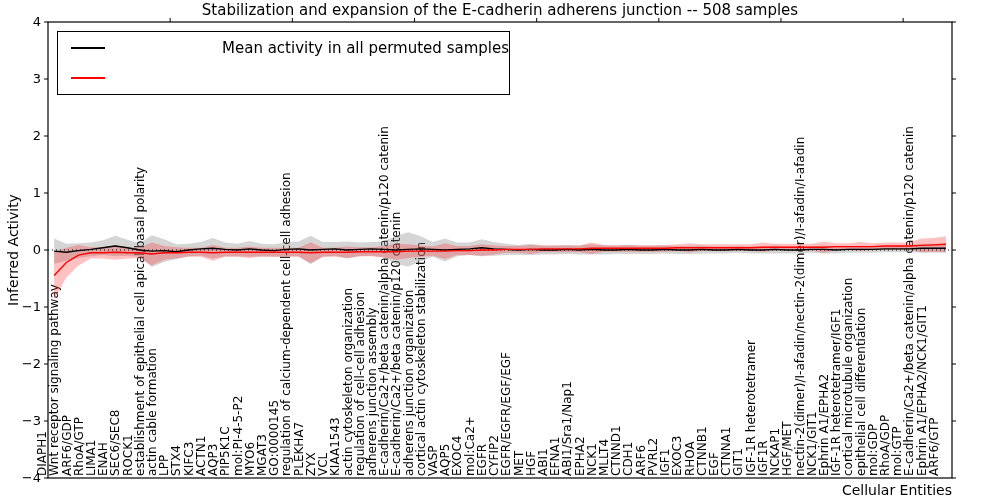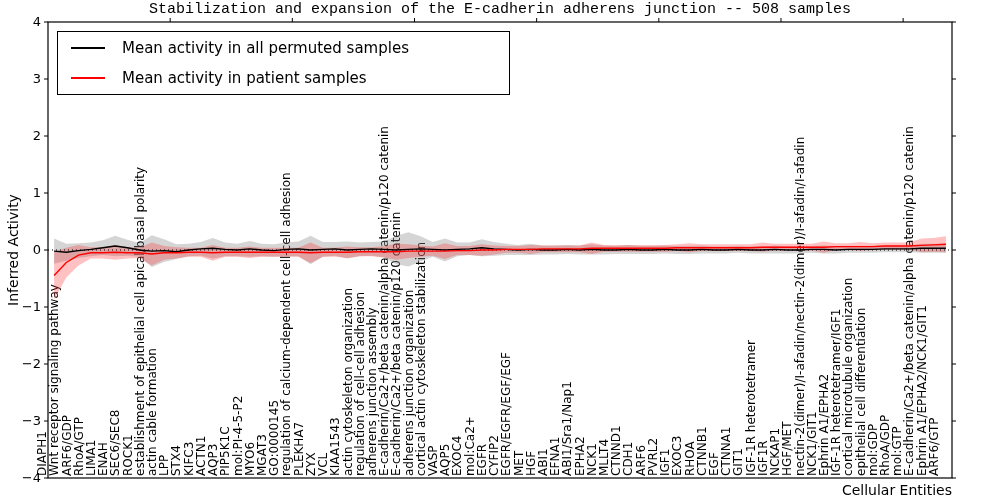--- a/index.html
+++ b/index.html
@@ -2,21 +2,21 @@
 <html><head>
 <meta charset="utf-8">
 <style>
   html,body { margin:0; padding:0; background:#ffffff; }
   .figure {
     position:relative; width:1000px; height:500px; background:#ffffff;
     font-family:"DejaVu Sans", sans-serif; color:#000; overflow:hidden;
   }
   .title {
     position:absolute; top:1px; left:48px; width:904px; text-align:center;
-    font-size:15px; z-index:6;font-family:Liberation Mono, monospace;
+    font-size:15px; z-index:6;
   }
   .ylabel {
     position:absolute; top:250px; left:13px; transform:translate(-50%,-50%) rotate(-90deg);
     white-space:nowrap; font-size:14px; z-index:6;
   }
   .xlabel {
     position:absolute; top:482px; left:48px; width:904px; text-align:right;
     font-size:14px; z-index:6;
   }
   #plot-svg { position:absolute; left:0; top:0; z-index:3; pointer-events:none; }
@@ -26,21 +26,21 @@
   }
   .ytick {
     position:absolute; left:0; width:41px; text-align:right; font-size:13px;
     line-height:16px; z-index:6;
   }
   .legend {
     position:absolute; left:57px; top:31px; width:453px; height:64px;
     border:1px solid #000; background:#ffffff; box-sizing:border-box; z-index:5;
     display:flex; flex-direction:column; justify-content:center;
   }
-  .legend-row { display:flex; align-items:center; height:30px; padding-left:13px; }
+  .legend-row { display:flex; align-items:center; height:30px; padding-left:13px;justify-content:space-between; }
   .legend-line { display:inline-block; width:34px; border-top:2px solid #000; margin-right:17px; }
   .legend-text { font-size:15px; }
 </style>
 </head>
 <body>
 
 <div class="figure">
 
   <div id="xlabels">
       <div class="xtick" style="left: 48.1081px; bottom: 24px;">DIAPH1</div>
@@ -168,17 +168,16 @@
       <div class="ytick" style="top: 470px;">−4</div>
     </div>
 
   <div class="legend">
     <div class="legend-row">
       <span class="legend-line" id="legend-line-0" style="border-top-color: rgb(0, 0, 0);"></span>
       <span class="legend-text">Mean activity in all permuted samples</span>
     </div>
     <div class="legend-row">
       <span class="legend-line" id="legend-line-1" style="border-top-color: rgb(255, 0, 0);"></span>
-      <span class="legend-text">Mean activity in patient samples</span>
     </div>
   </div>
 
 </div>
 
 </body></html>

